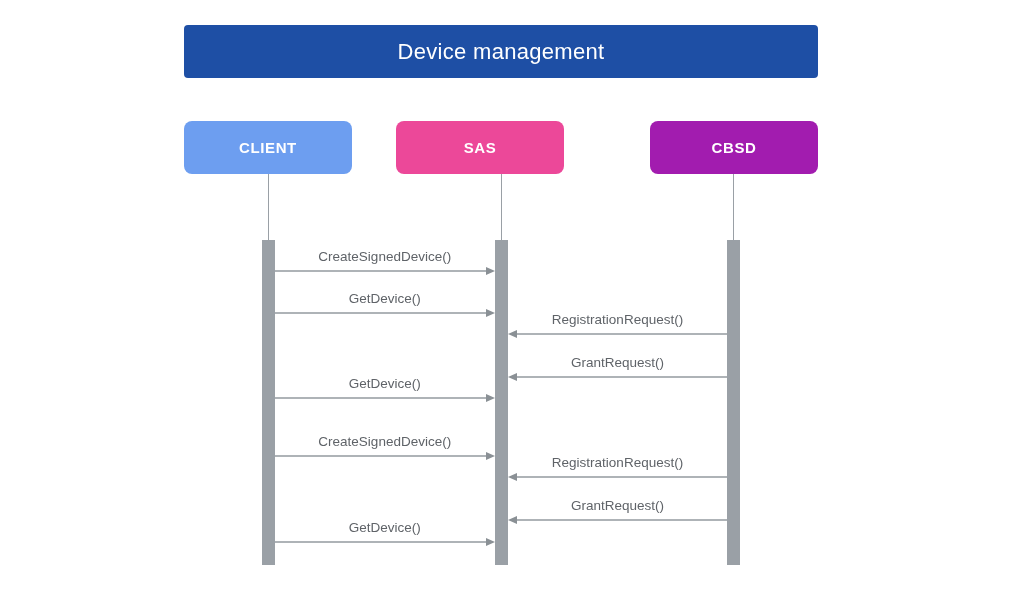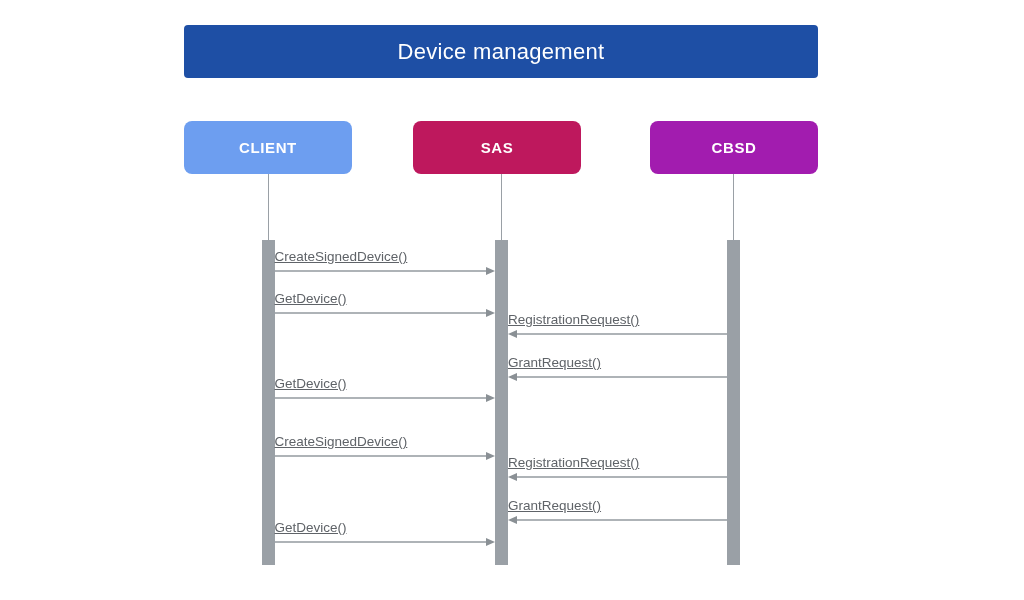--- a/index.html
+++ b/index.html
@@ -11,38 +11,38 @@
     color:#ffffff;font-size:22px;font-weight:500;letter-spacing:0.3px;
   }
   .actor-box{
     position:absolute;top:121px;width:168px;height:53px;border-radius:8px;
     display:flex;align-items:center;justify-content:center;
     color:#ffffff;font-size:15px;font-weight:700;letter-spacing:0.6px;
   }
   .lifeline{position:absolute;width:1px;top:174px;height:66px;}
   .activation-bar{position:absolute;width:13px;top:240px;height:325px;}
   .msg-label{
-    position:absolute;height:18px;line-height:18px;
-    font-size:13.5px;color:#5F6368;white-space:nowrap;text-decoration:underline;
+    position:absolute;height:18px;line-height:18px;text-align:center;
+    font-size:13.5px;color:#5F6368;white-space:nowrap;
   }
   .msg-line{position:absolute;height:1.5px;}
   .arrow-head{position:absolute;width:0;height:0;}
   .arrow-head.right{border-top:4.5px solid transparent;border-bottom:4.5px solid transparent;border-left:9px solid #8A9095;}
   .arrow-head.left{border-top:4.5px solid transparent;border-bottom:4.5px solid transparent;border-right:9px solid #8A9095;}
 </style>
 </head>
 <body>
 
 <div class="canvas">
   <div class="title-bar" style="background: rgb(30, 79, 165); color: rgb(255, 255, 255);">Device management</div>
   <div id="actors-layer">
       <div class="actor-box" style="left: 184px; background: rgb(109, 158, 240); color: rgb(255, 255, 255);">
         <span>CLIENT</span>
       </div>
-      <div class="actor-box" style="left: 413px; background: #be185d; color: rgb(255, 255, 255);">
+      <div class="actor-box" style="left: 396px; background: #ec4899; color: rgb(255, 255, 255);">
         <span>SAS</span>
       </div>
       <div class="actor-box" style="left: 650px; background: #a21caf; color: rgb(255, 255, 255);">
         <span>CBSD</span>
       </div>
     </div>
   <div id="lifelines-layer">
       <div class="lifeline" style="left: 267.5px; background: rgb(154, 160, 166);"></div>
       <div class="lifeline" style="left: 501px; background: rgb(154, 160, 166);"></div>
       <div class="lifeline" style="left: 733px; background: rgb(154, 160, 166);"></div>

